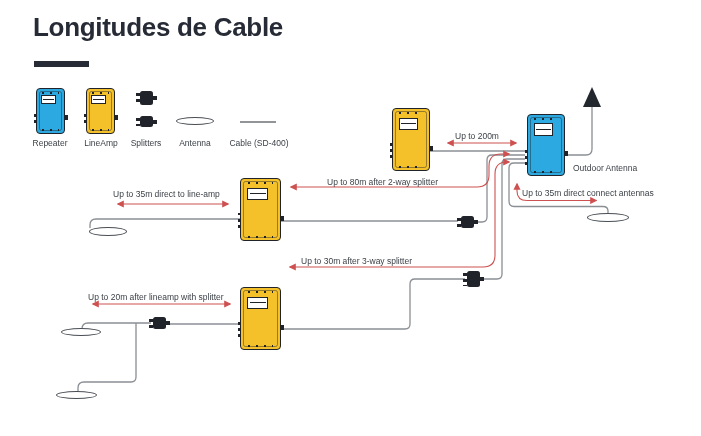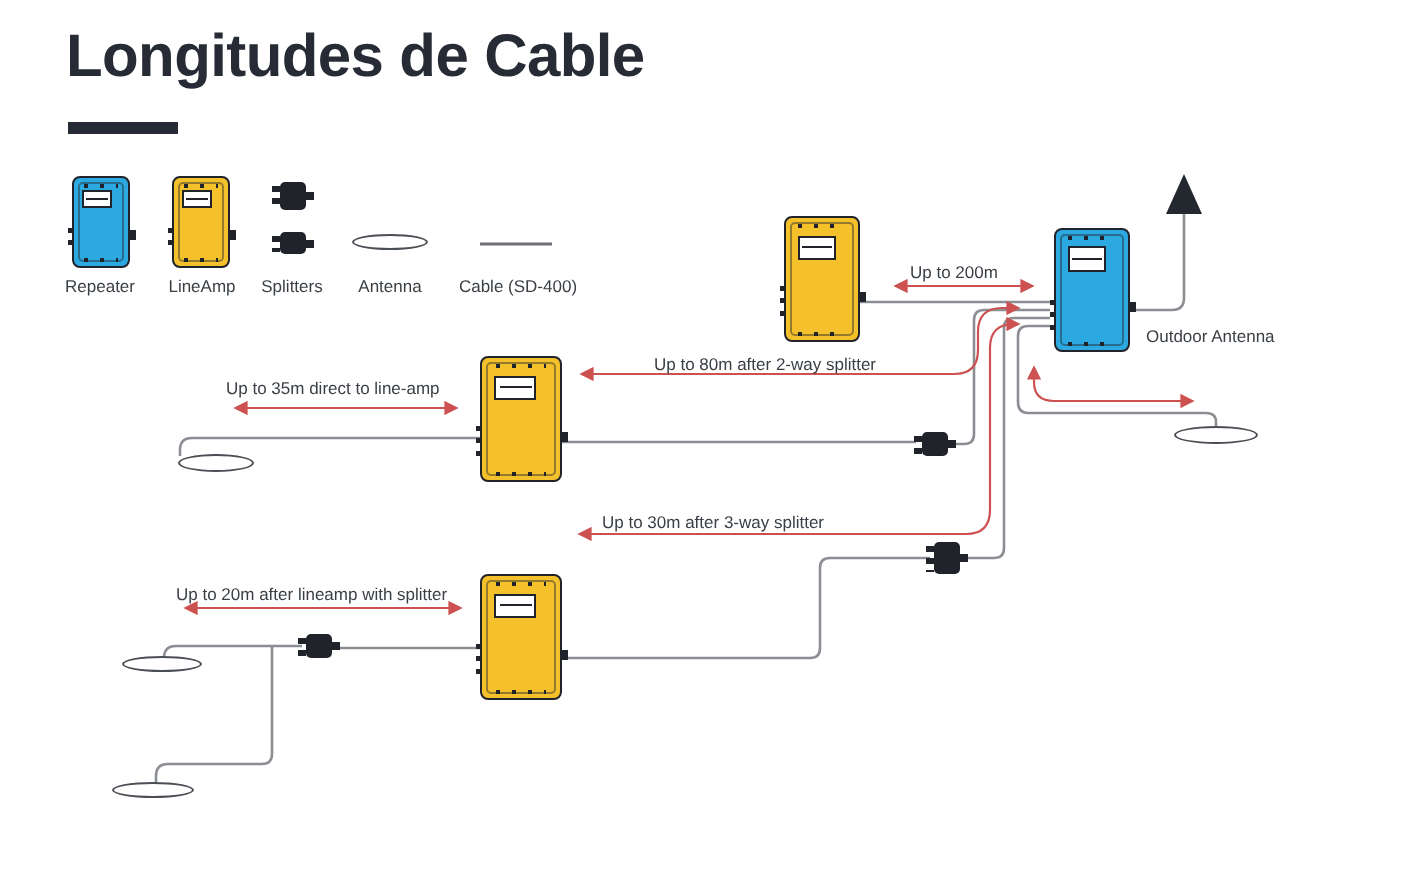--- a/index.html
+++ b/index.html
@@ -2,21 +2,21 @@
 <html><head>
 <meta charset="utf-8">
 <style>
   html,body{margin:0;padding:0;background:#fff;}
   .canvas{
     position:relative;width:701px;height:436px;background:#fff;overflow:hidden;
     font-family:"Liberation Sans", sans-serif;
   }
   .page-title{
     position:absolute;left:33px;top:12px;margin:0;
-    font-size:30px;font-weight:800;letter-spacing:-0.3px;color:#262B35;
+    font-size:26px;font-weight:800;letter-spacing:-0.3px;color:#262B35;
   }
   .title-bar{position:absolute;left:34px;top:61px;width:55px;height:6px;background:#262B35;}
 
   svg.wires{position:absolute;left:0;top:0;pointer-events:none;}
 
   
   .device{position:absolute;border:1.6px solid #20242A;border-radius:4px;box-sizing:border-box;}
   .device.blue{background:#2BA9E0;}
   .device.yellow{background:#F5C12B;}
   .device::after{content:"";position:absolute;inset:2px;border:1px solid rgba(32,36,42,.45);border-radius:2.5px;}
@@ -168,16 +168,17 @@
   <div class="antenna" style="left:587px;top:213px;width:42px;height:9px;"></div>
   <div class="antenna" style="left:61px;top:328px;width:40px;height:8px;"></div>
   <div class="antenna" style="left:56px;top:391px;width:41px;height:8px;"></div>
 
   <div class="tri" style="left:583px;top:87px;"></div>
 
   <div class="lbl" style="left:455px;top:131px;">Up to 200m</div>
   <div class="lbl" style="left:113px;top:189px;">Up to 35m direct to line-amp</div>
   <div class="lbl" style="left:301px;top:177px;padding-left:26px;">Up to 80m after 2-way splitter</div>
   <div class="lbl" style="left:301px;top:256px;">Up to 30m after 3-way splitter</div>
+  <div class="lbl" style="left:522px;top:188px;">Up to 35m direct connect antennas</div>
   <div class="lbl" style="left:88px;top:292px;">Up to 20m after lineamp with splitter</div>
   <div class="lbl" style="left:573px;top:163px;">Outdoor Antenna</div>
 
 </div>
 
 </body></html>

